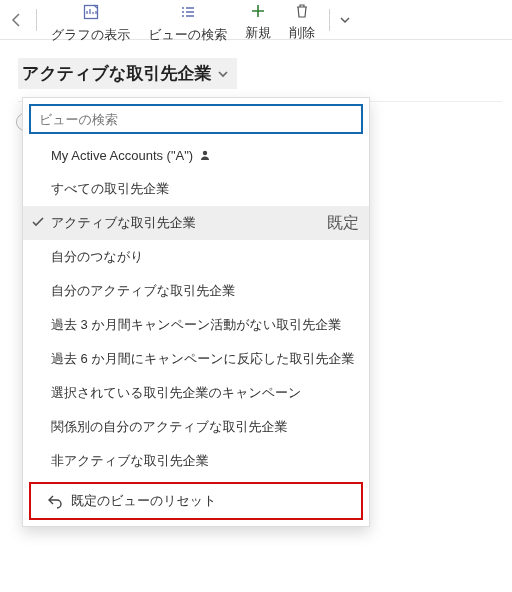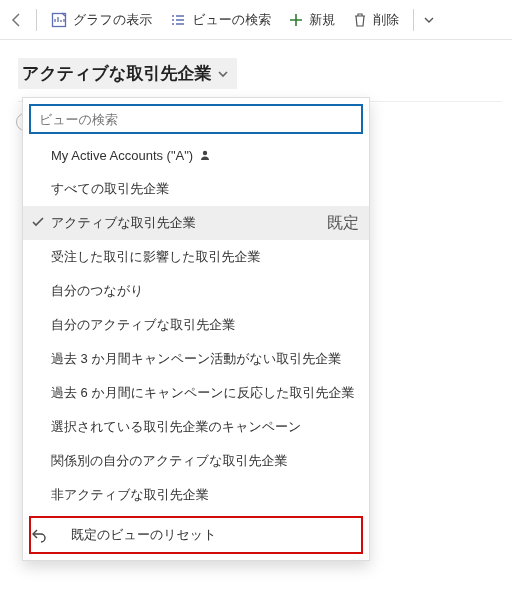--- a/index.html
+++ b/index.html
@@ -30,20 +30,21 @@
       background: #d0d0d0;
       margin: 0 4px;
     }
     .tb-cmd {
       display: flex; align-items: center;
       height: 32px;
       padding: 0 8px;
       gap: 6px;
       color: #333;
       cursor: pointer;
+      flex-direction: column;
     }
     .tb-cmd .ic { display: flex; align-items: center; }
     .icon-chart { color: #5E6EB2; }
     .icon-focus { color: #5E6EB2; }
     .icon-plus  { color: #2E7D32; }
     .icon-trash { color: #555; }
     .tb-chevron {
       width: 18px; display:flex; align-items:center; justify-content:center;
       color:#555;
     }
@@ -116,21 +117,21 @@
       color:#555;
       font-size:16px;
     }
     .person-icn { margin-left:6px; color:#444; display:flex; }
 
     .reset-wrap {
       border: 2px solid #d10a0a;
       margin: 4px 6px 6px 6px;
       padding: 0;
     }
-    .reset-wrap .vitem { padding-left: 0; gap:24px; }
+    .reset-wrap .vitem { padding-left: 16px; gap:8px; }
     .reset-wrap .back-ic { color:#444; display:flex; }
   </style>
 </head>
 <body>
 
 <div class="toolbar">
   <div class="back-btn">
     <svg width="16" height="16" viewBox="0 0 16 16">
         <path d="M10 2 4 8l6 6" fill="none" stroke="#777" stroke-width="1.5"></path>
       </svg>
@@ -215,23 +216,20 @@
         </div>
         <div class="vitem">
           <span>すべての取引先企業</span>
         </div>
         <div class="vitem selected">
           <span class="check"><svg width="14" height="14" viewBox="0 0 14 14">
               <path d="M2 7l3 3 7-7" fill="none" stroke="#555" stroke-width="1.6"></path>
             </svg></span>
           <span>アクティブな取引先企業</span>
           <span class="default-badge">既定</span>
-        </div>
-        <div class="vitem">
-          <span>受注した取引に影響した取引先企業</span>
         </div>
         <div class="vitem">
           <span>自分のつながり</span>
         </div>
         <div class="vitem">
           <span>自分のアクティブな取引先企業</span>
         </div>
         <div class="vitem">
           <span>過去 3 か月間キャンペーン活動がない取引先企業</span>
         </div>

